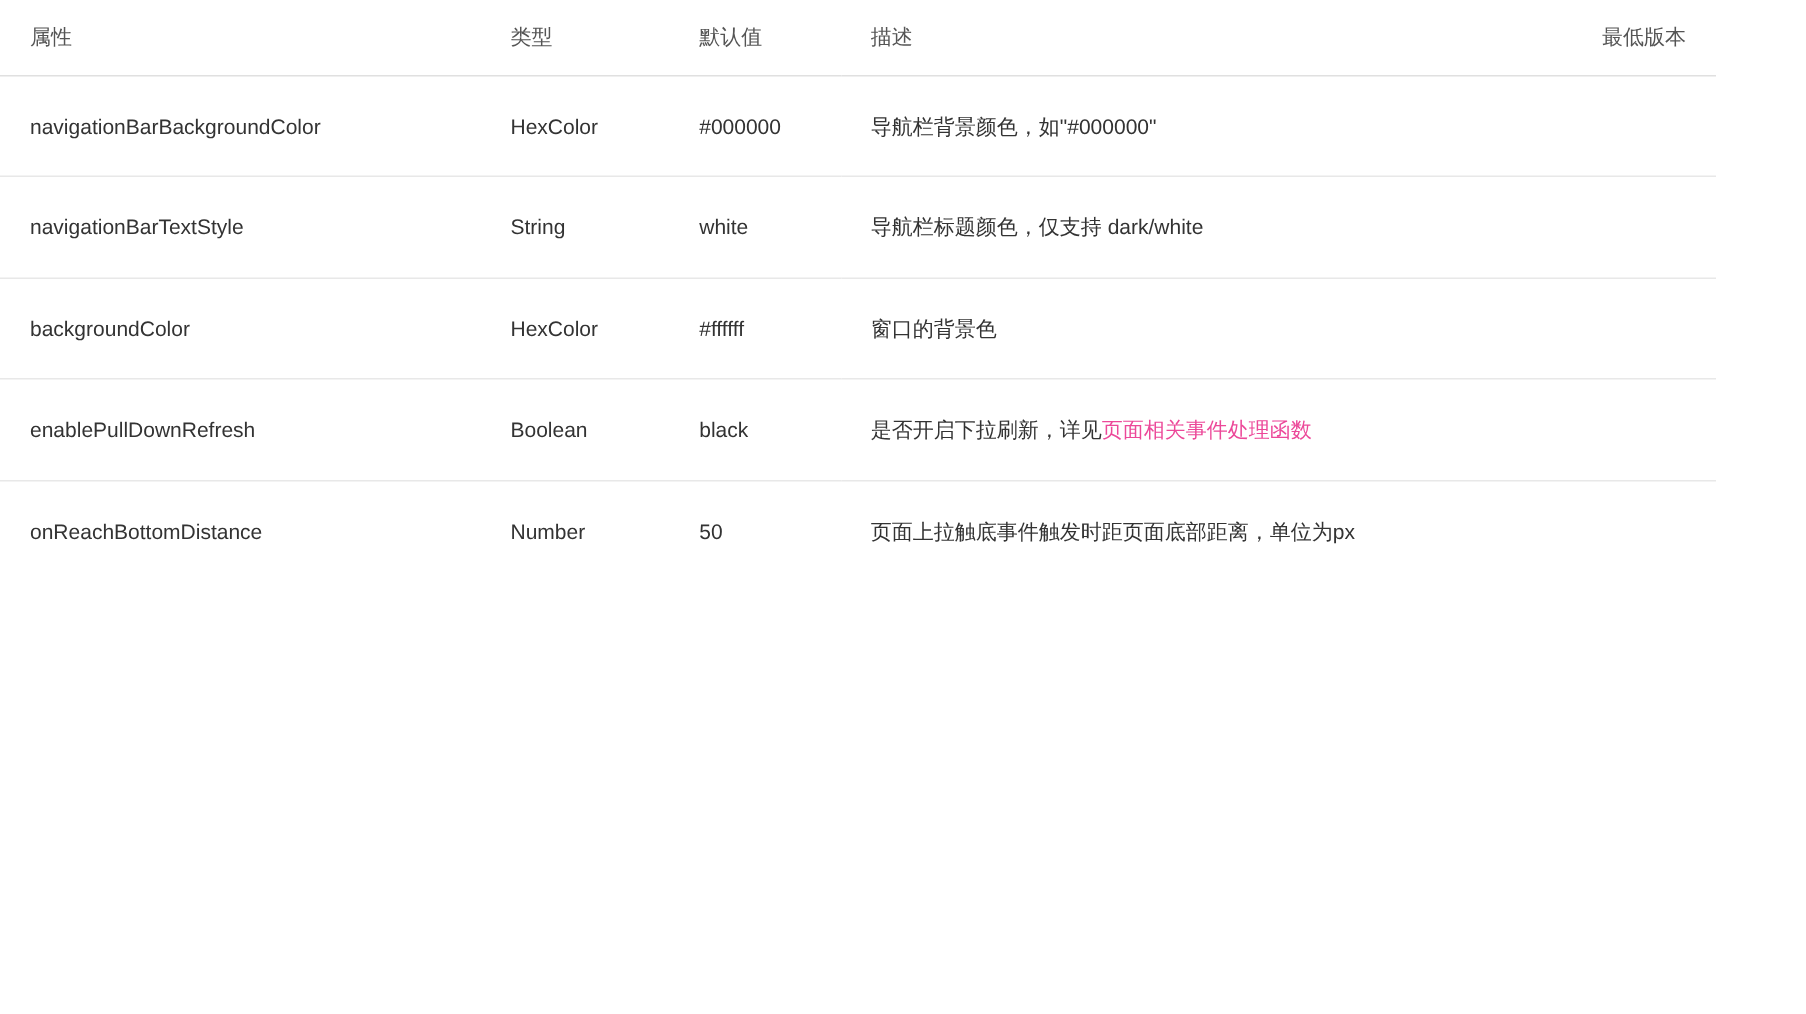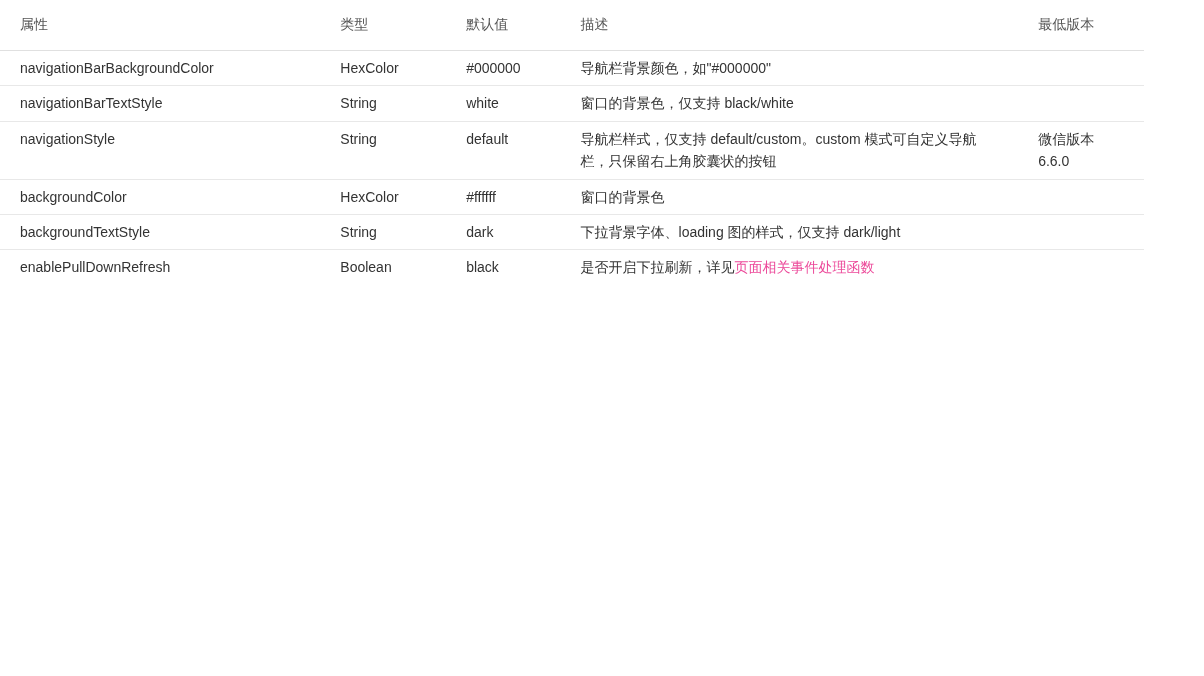--- a/index.html
+++ b/index.html
@@ -33,41 +33,42 @@
       color: #555;
       font-size: 14px;
     }
     tbody tr {
       border-bottom: 1px solid #e8e8e8;
     }
     tbody tr:last-child {
       border-bottom: none;
     }
     tbody td {
-      padding: 6px 20px;
+      padding: 22px 20px;
       vertical-align: top;
       font-size: 14px;
       color: #333;
       line-height: 1.6;
     }
     .col-name {
       width: 28%;
     }
     .col-type {
       width: 11%;
     }
     .col-default {
       width: 10%;
     }
     .col-desc {
       width: 40%;
       margin-top: 20px;
     }
     .col-version {
       width: 11%;
+      text-align: right;
     }
     a.link {
       color: #ec4899;
       text-decoration: none;
     }
   </style>
 </head>
 <body>
 
 <div class="table-container">
@@ -86,46 +87,39 @@
           <td class="col-name">navigationBarBackgroundColor</td>
           <td class="col-type">HexColor</td>
           <td class="col-default">#000000</td>
           <td class="col-desc">导航栏背景颜色，如"#000000"</td>
           <td class="col-version"></td>
         </tr>
         <tr>
           <td class="col-name">navigationBarTextStyle</td>
           <td class="col-type">String</td>
           <td class="col-default">white</td>
-          <td class="col-desc">窗口的背景色，仅支持 black/white</td>
+          <td class="col-desc">导航栏标题颜色，仅支持 dark/white</td>
           <td class="col-version"></td>
-        </tr>
-        <tr>
-          <td class="col-name">navigationStyle</td>
-          <td class="col-type">String</td>
-          <td class="col-default">default</td>
-          <td class="col-desc">导航栏样式，仅支持 default/custom。custom 模式可自定义导航栏，只保留右上角胶囊状的按钮</td>
-          <td class="col-version">微信版本 6.6.0</td>
         </tr>
         <tr>
           <td class="col-name">backgroundColor</td>
           <td class="col-type">HexColor</td>
           <td class="col-default">#ffffff</td>
           <td class="col-desc">窗口的背景色</td>
           <td class="col-version"></td>
         </tr>
         <tr>
-          <td class="col-name">backgroundTextStyle</td>
-          <td class="col-type">String</td>
-          <td class="col-default">dark</td>
-          <td class="col-desc">下拉背景字体、loading 图的样式，仅支持 dark/light</td>
-          <td class="col-version"></td>
-        </tr>
-        <tr>
           <td class="col-name">enablePullDownRefresh</td>
           <td class="col-type">Boolean</td>
           <td class="col-default">black</td>
           <td class="col-desc">是否开启下拉刷新，详见<a class="link" href="#">页面相关事件处理函数</a></td>
+          <td class="col-version"></td>
+        </tr>
+        <tr>
+          <td class="col-name">onReachBottomDistance</td>
+          <td class="col-type">Number</td>
+          <td class="col-default">50</td>
+          <td class="col-desc">页面上拉触底事件触发时距页面底部距离，单位为px</td>
           <td class="col-version"></td>
         </tr>
       </tbody>
   </table>
 </div>
 
 </body></html>

